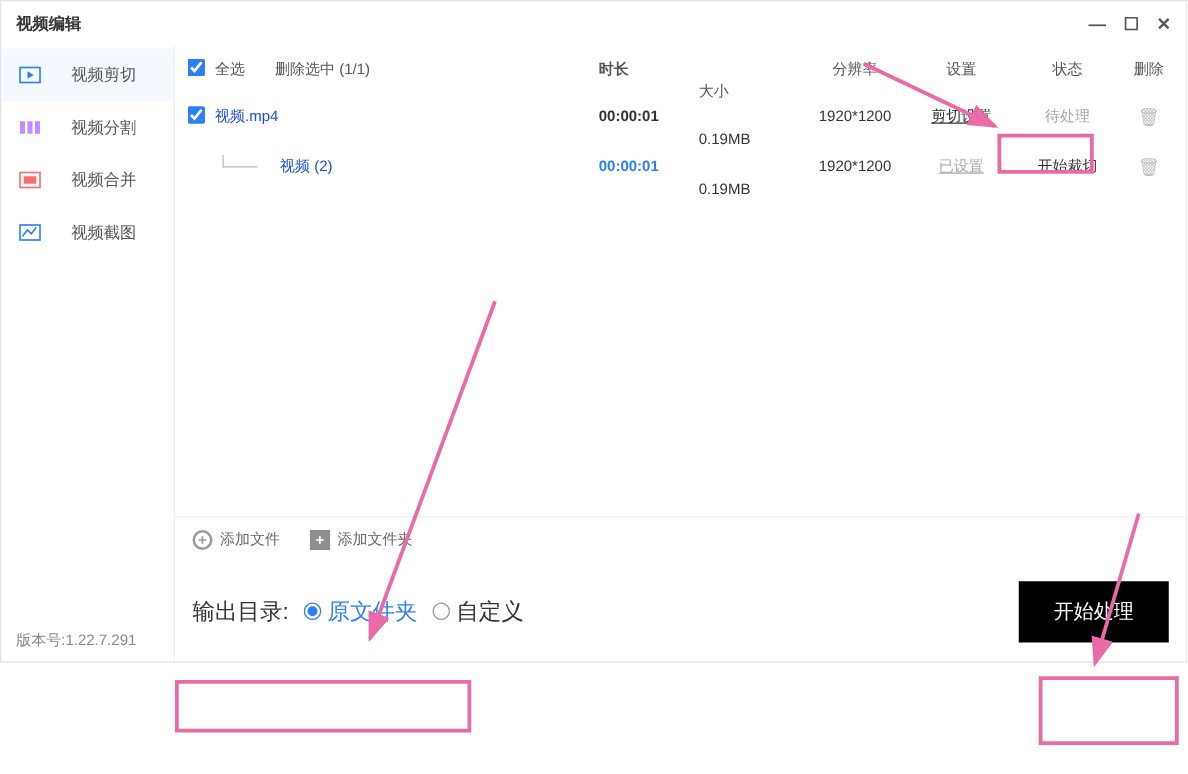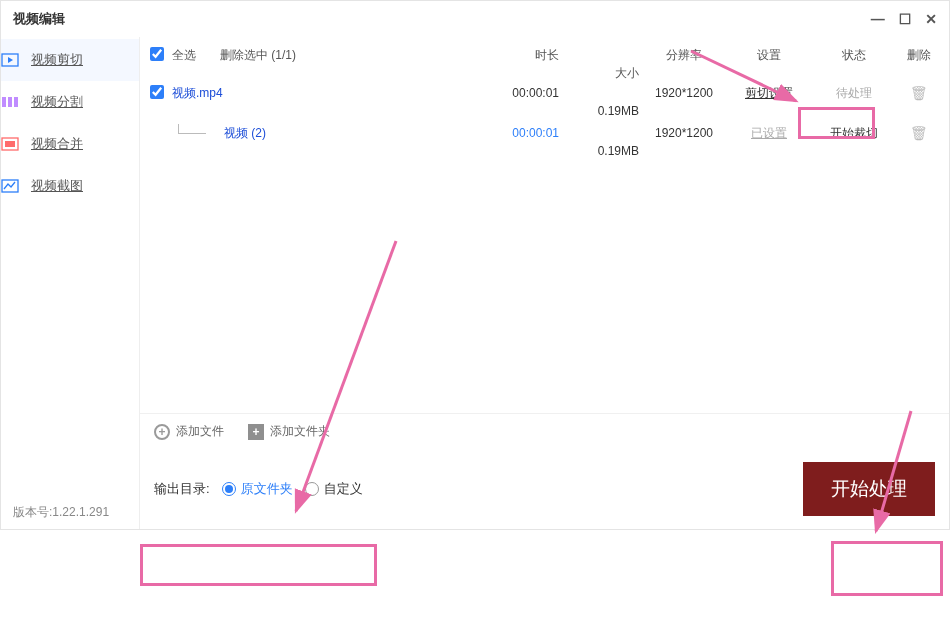--- a/index.html
+++ b/index.html
@@ -7,32 +7,32 @@
 .window { width: 950px; height: 530px; display: flex; flex-direction: column; border: 1px solid #e4e4e4; position: relative; }
 
 
 .titlebar { height: 36px; display: flex; align-items: center; padding: 0 12px; justify-content: space-between; font-size: 13px; color: #333; font-weight: 600; }
 .titlebar .window-controls { display: flex; gap: 14px; color: #555; }
 .window-controls span { cursor: pointer; font-size: 14px; line-height: 1; }
 
 
 .body { flex: 1; display: flex; min-height: 0; }
 .sidebar { width: 138px; display: flex; flex-direction: column; padding-top: 2px; }
-.sidebar-item { height: 42px; display: flex; align-items: center; gap: 12px; font-size: 13px; color: #555; cursor: pointer; text-decoration: underline; }
+.sidebar-item { height: 42px; display: flex; align-items: center; gap: 24px; padding-left: 14px; font-size: 13px; color: #555; cursor: pointer; }
 .sidebar-item.active { background: #f4f8ff; }
 .sidebar .icon-box { width: 18px; height: 18px; display: flex; align-items: center; justify-content: center; }
 
 .main { flex: 1; display: flex; flex-direction: column; border-left: 1px solid #eee; min-height: 0; }
 
 
 .thead { height: 36px; display: flex; align-items: center; font-size: 12px; color: #555; padding: 0 10px; }
 .col-check { width: 22px; }
 .col-name { flex: 1; display: flex; align-items: center; gap: 10px; }
-.col-dur { width: 80px; text-align: right; }
-.col-size { width: 80px; text-align: right; margin-top: 36px; }
+.col-dur { width: 80px; text-align: left; font-weight: bold; }
+.col-size { width: 80px; text-align: left; margin-top: 36px; }
 .col-res { width: 90px; text-align: center; }
 .col-set { width: 80px; text-align: center; }
 .col-status { width: 90px; text-align: center; }
 .col-del { width: 40px; text-align: center; }
 .thead .selall-label { margin-right: 14px; text-align: center; }
 .thead .delete-selected { cursor: pointer; color: #555; }
 
 
 .trow { height: 40px; display: flex; align-items: center; font-size: 12px; color: #333; padding: 0 10px; }
 .trow .col-name { color: #1d4ed8; }
@@ -44,27 +44,27 @@
 
 input[type=checkbox] { width: 14px; height: 14px; accent-color: #2d7ff9; }
 
 
 .addbar { height: 36px; display: flex; align-items: center; gap: 24px; padding: 0 14px; font-size: 12px; color: #666; border-top: 1px solid #f0f0f0; }
 .addbar .addbtn { display: flex; align-items: center; gap: 6px; cursor: pointer; }
 .addbar .plus-circle { display:inline-flex; width:16px; height:16px; border-radius:50%; border:2px solid #9a9a9a; align-items:center; justify-content:center; color:#9a9a9a; font-weight:bold; font-size:12px; line-height:1; }
 .addbar .plus-square { display:inline-flex; width:16px; height:16px; background:#8f8f8f; color:#fff; align-items:center; justify-content:center; font-weight:bold; font-size:12px; line-height:1; }
 
 .footer { height: 80px; display: flex; align-items: center; justify-content: space-between; padding: 0 14px; }
-.outdir { display: flex; align-items: center; gap: 12px; font-size: 13px; color: #333; }
+.outdir { display: flex; align-items: center; gap: 12px; font-size: 18px; color: #333; }
 .outdir .radio { display: flex; align-items: center; gap: 5px; cursor: pointer; }
 .radio-dot { width: 14px; height: 14px; border-radius: 50%; border: 1.5px solid #999; display: inline-flex; align-items: center; justify-content: center; }
 .radio-dot.checked { border-color: #2d7ff9; }
 .radio-dot.checked::after { content: ""; width: 8px; height: 8px; border-radius: 50%; background: #2d7ff9; }
 .outdir .blue-text { color: #2d7ff9; }
-.primary-btn { background: #7f1d1d; color: #fff; border: none; padding: 14px 28px; font-size: 19px; cursor: pointer; }
+.primary-btn { background: #000000; color: #fff; border: none; padding: 14px 28px; font-size: 16px; cursor: pointer; }
 
 .version { position: absolute; left: 12px; bottom: 8px; font-size: 12px; color: #888; }
 
 
 .annotation-box { position: absolute; border: 3px solid #e86aa6; pointer-events: none; }
 .arrow { position: absolute; pointer-events: none; }
 
 .list-area { flex: 1; overflow: auto; }
 </style>
 </head>
@@ -188,21 +188,21 @@
           <span class="radio">
             <span class="radio-dot"></span>
             <span>自定义</span>
           </span>
         </div>
         <button class="primary-btn">开始处理</button>
       </div>
     </div>
   </div>
 
-  <div class="version">版本号:1.22.1.291</div>
+  <div class="version">版本号:1.22.7.291</div>
 
   <div class="annotation-box" style="left:797px; top:106px; width:77px; height:32px;"></div>
   <div class="annotation-box" style="left:139px; top:543px; width:237px; height:42px;"></div>
   <div class="annotation-box" style="left:830px; top:540px; width:112px; height:55px;"></div>
 
   <svg class="arrow" style="left:680px; top:40px;" width="140" height="80">
     <defs>
         <marker id="ah1" markerWidth="10" markerHeight="10" refX="7" refY="3" orient="auto">
           <polygon points="0,0 8,3 0,6" fill="#e86aa6"></polygon>
         </marker>

